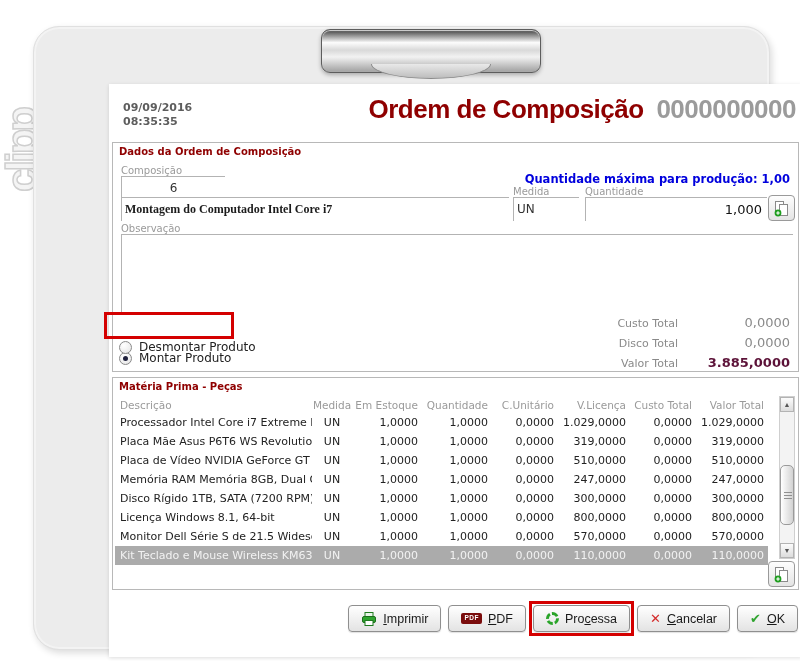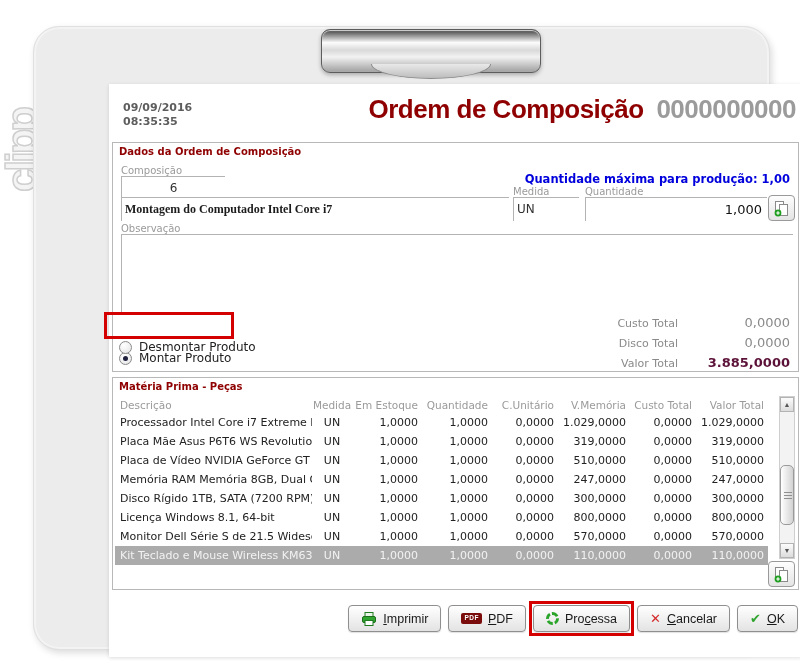--- a/index.html
+++ b/index.html
@@ -196,21 +196,21 @@
       <div class="section sec-mp">
         <div class="sec-title">Matéria Prima - Peças</div>
 
         <div class="tbl">
           <div class="thead">
             <div class="tcell c0">Descrição</div>
             <div class="tcell c1">Medida</div>
             <div class="tcell c2">Em Estoque</div>
             <div class="tcell c3">Quantidade</div>
             <div class="tcell c4">C.Unitário</div>
-            <div class="tcell c5">V.Memória</div>
+            <div class="tcell c5">V.Licença</div>
             <div class="tcell c6">Custo Total</div>
             <div class="tcell c7">Valor Total</div>
           </div>
           <div id="table-body">
               <div class="trow">
                 <div class="tcell c0">Processador Intel Core i7 Extreme Edition 3.20 Ghz</div>
                 <div class="tcell c1">UN</div>
                 <div class="tcell c2">1,0000</div>
                 <div class="tcell c3">1,0000</div>
                 <div class="tcell c4">0,0000</div>

